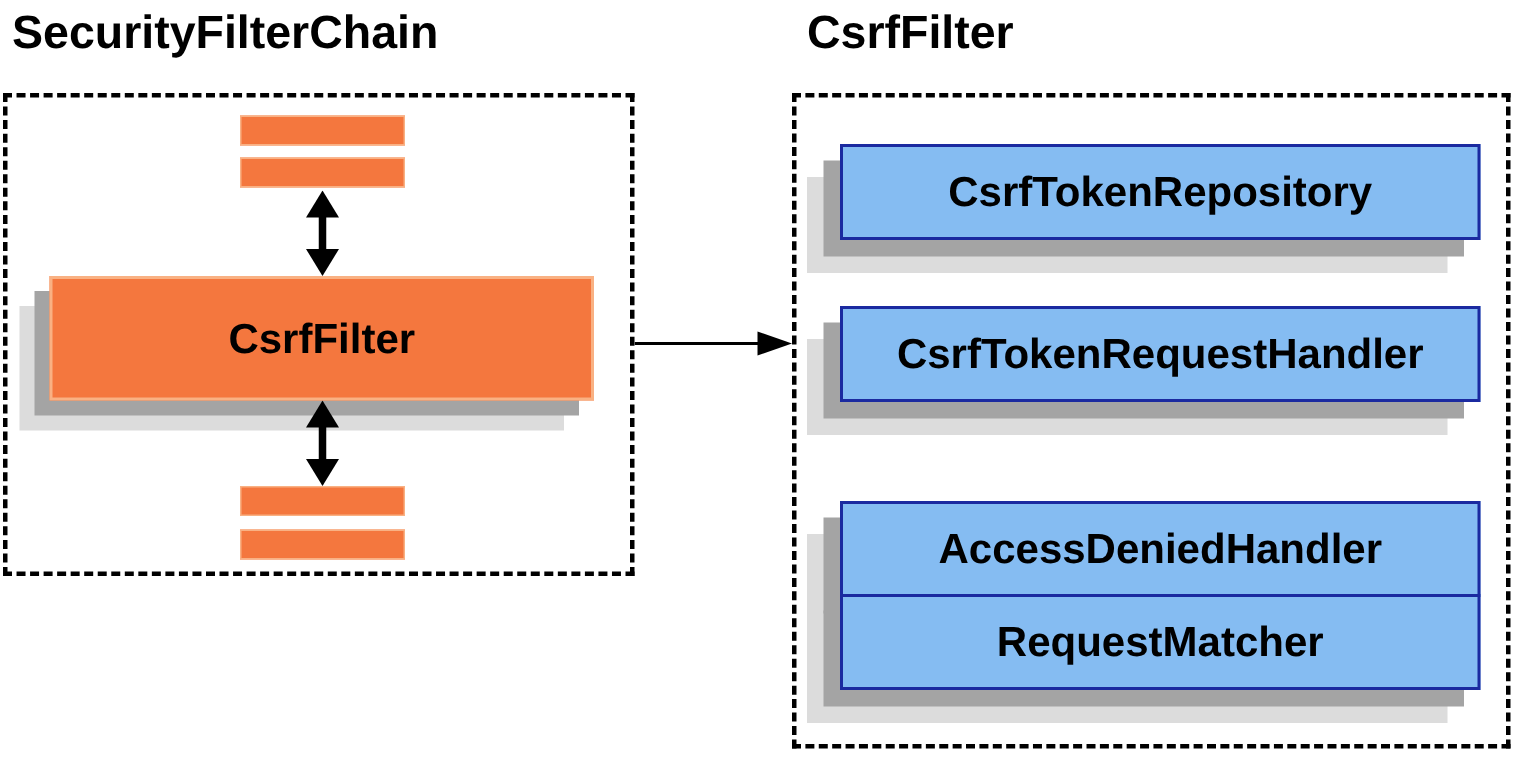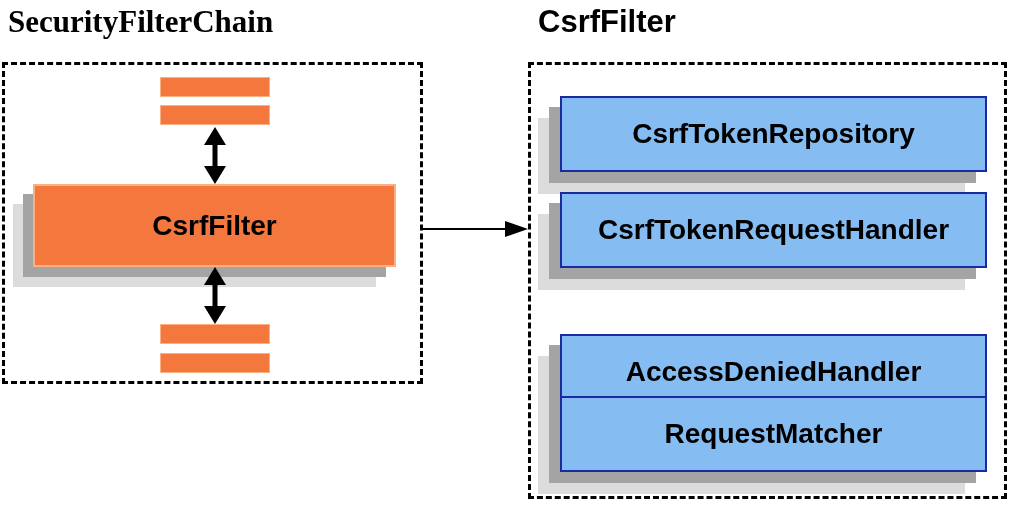--- a/index.html
+++ b/index.html
@@ -16,21 +16,21 @@
     overflow: hidden;
   }
   .panel-title {
     position: absolute;
     font-size: 31px;
     font-weight: bold;
     color: #000000;
     white-space: nowrap;
     letter-spacing: 0px;
   }
-  .left-title  { left: 8px;   top: 4px; font-family: Liberation Serif, serif; }
+  .left-title  { left: 8px;   top: 4px; }
   .right-title { left: 538px; top: 4px; }
 
   .dashed-box {
     position: absolute;
     border: 3px dashed #000000;
     box-sizing: border-box;
     background: transparent;
   }
   .left-dashed  { left: 2px;   top: 62px; width: 421px; height: 322px; }
   .right-dashed { left: 528px; top: 62px; width: 479px; height: 437px; }
@@ -68,23 +68,23 @@
     background: #f4773e;
     border: 2px solid #f9b183;
   }
   .blue-box {
     background: #85bcf2;
     border: 2px solid #1b2aa0;
   }
 
   .orange-stack { left: 33px; top: 184px; width: 363px; height: 83px; }
 
-  .blue-stack { left: 560px; width: 427px; height: 76px; }
+  .blue-stack { left: 560px; width: 427px; height: 64px; }
   .blue-1 { top: 96px;  }
-  .blue-2 { top: 192px; border-radius: 26px; }
+  .blue-2 { top: 204px; border-radius: 26px; }
   .blue-3 { top: 296px; margin-top: 38px; }
   .blue-4 { top: 396px; }
 
   .filter-bar {
     position: absolute;
     left: 160px;
     width: 110px;
     height: 20px;
     background: #f4773e;
     border: 1px solid #f9b183;

